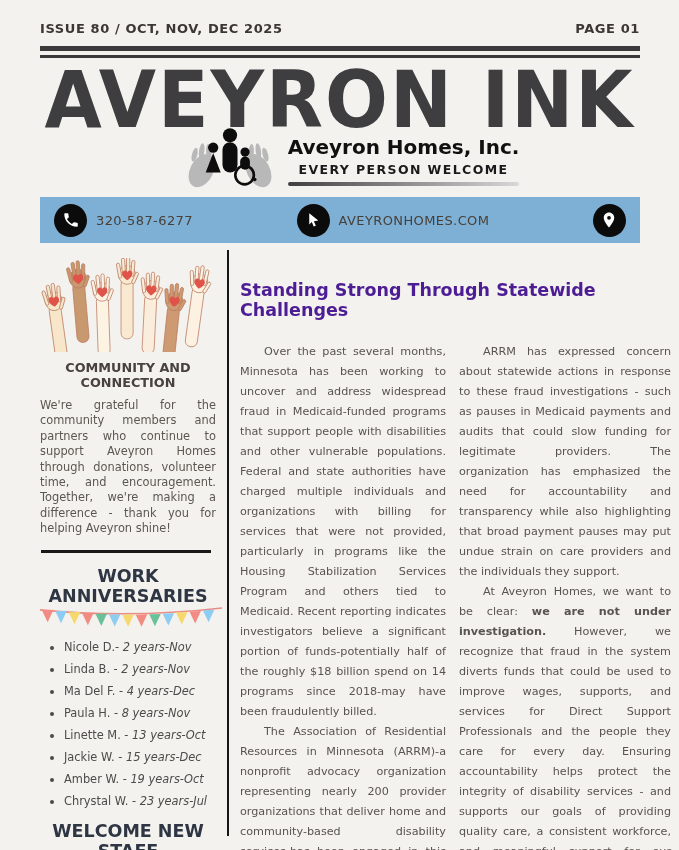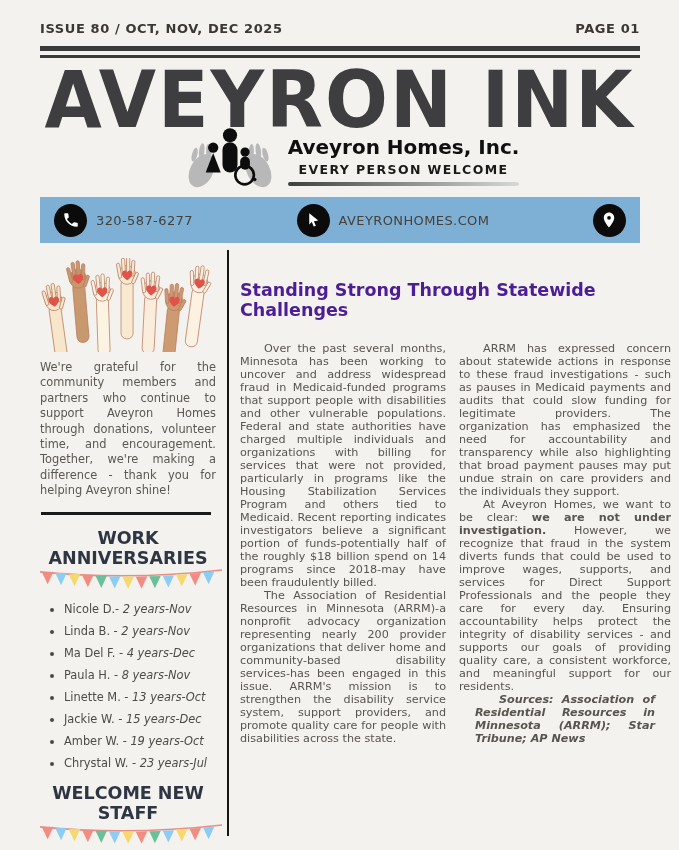--- a/index.html
+++ b/index.html
@@ -43,21 +43,21 @@
   .bunting{width:182px;height:27px;display:block;margin:-1px auto 0;}
   .staff-list{margin:4px 0 0;padding-left:24px;font-size:11.4px;color:#4c4b49;list-style:disc;}
   .staff-list li{margin-bottom:3.2px;margin-top:8px;}
   .detail{font-style:italic;}
   
   .main{position:absolute;left:240px;top:250px;width:431px;}
   .article-title{font-size:17.5px;font-weight:bold;color:#4c1d95;margin-top:30px;}
   .columns{display:flex;gap:13px;margin-top:22px;}
   .col1{width:206px;}
   .col2{width:212px;}
-  .columns p{font-size:11.2px;line-height:13px;text-align:justify;color:#585450;margin:0;text-indent:24px;}
+  .columns p{font-size:11.2px;line-height:20px;text-align:justify;color:#585450;margin:0;text-indent:24px;}
   .emph{font-weight:bold;}
   .sources{font-size:10.8px;font-weight:bold;font-style:italic;text-align:center;color:#4e4a46;margin-top:12px;line-height:1.45;padding:0 16px;text-indent:0;}
 </style>
 </head>
 <body>
 
 <div class="issue-row">
   <span>ISSUE 80 / OCT, NOV, DEC 2025</span>
   <span>PAGE 01</span>
 </div>
@@ -140,20 +140,21 @@
     </defs>
     <use href="#hand" transform="translate(15,46) rotate(-8)" fill="#f7e6c9"></use>
     <use href="#hand" transform="translate(41,22) rotate(-5)" fill="#c8986e"></use>
     <use href="#hand" transform="translate(67,36) rotate(-2)" fill="#fdf3e3"></use>
     <use href="#hand" transform="translate(94,18)" fill="#f8e9d0"></use>
     <use href="#hand" transform="translate(120,34) rotate(3)" fill="#fbeddc"></use>
     <use href="#hand" transform="translate(145,46) rotate(6)" fill="#ce9a71"></use>
     <use href="#hand" transform="translate(172,27) rotate(8)" fill="#fdf2e1"></use>
   </svg>
 
+  <div class="community-heading">COMMUNITY AND CONNECTION</div>
   <div class="community-body">We're grateful for the community members and partners who continue to support Aveyron Homes through donations, volunteer time, and encouragement. Together, we're making a difference - thank you for helping Aveyron shine!</div>
   <div class="sidebar-rule"></div>
 
   <div class="section-heading">WORK ANNIVERSARIES</div>
   <svg class="bunting" viewBox="0 0 190 28" aria-hidden="true">
     <path d="M0 5 Q 95 14 190 3" fill="none" stroke="#e98d84" stroke-width="1.6"></path>
     <polygon points="2,5.3 14,4.9 8,17.8" fill="#f28c83"></polygon>
     <polygon points="16,6.4 28,6.0 22,18.9" fill="#8ecdf3"></polygon>
     <polygon points="30,7.5 42,7.1 36,20.0" fill="#f6d96e"></polygon>
     <polygon points="44,8.5 56,8.1 50,21.0" fill="#f28c83"></polygon>

